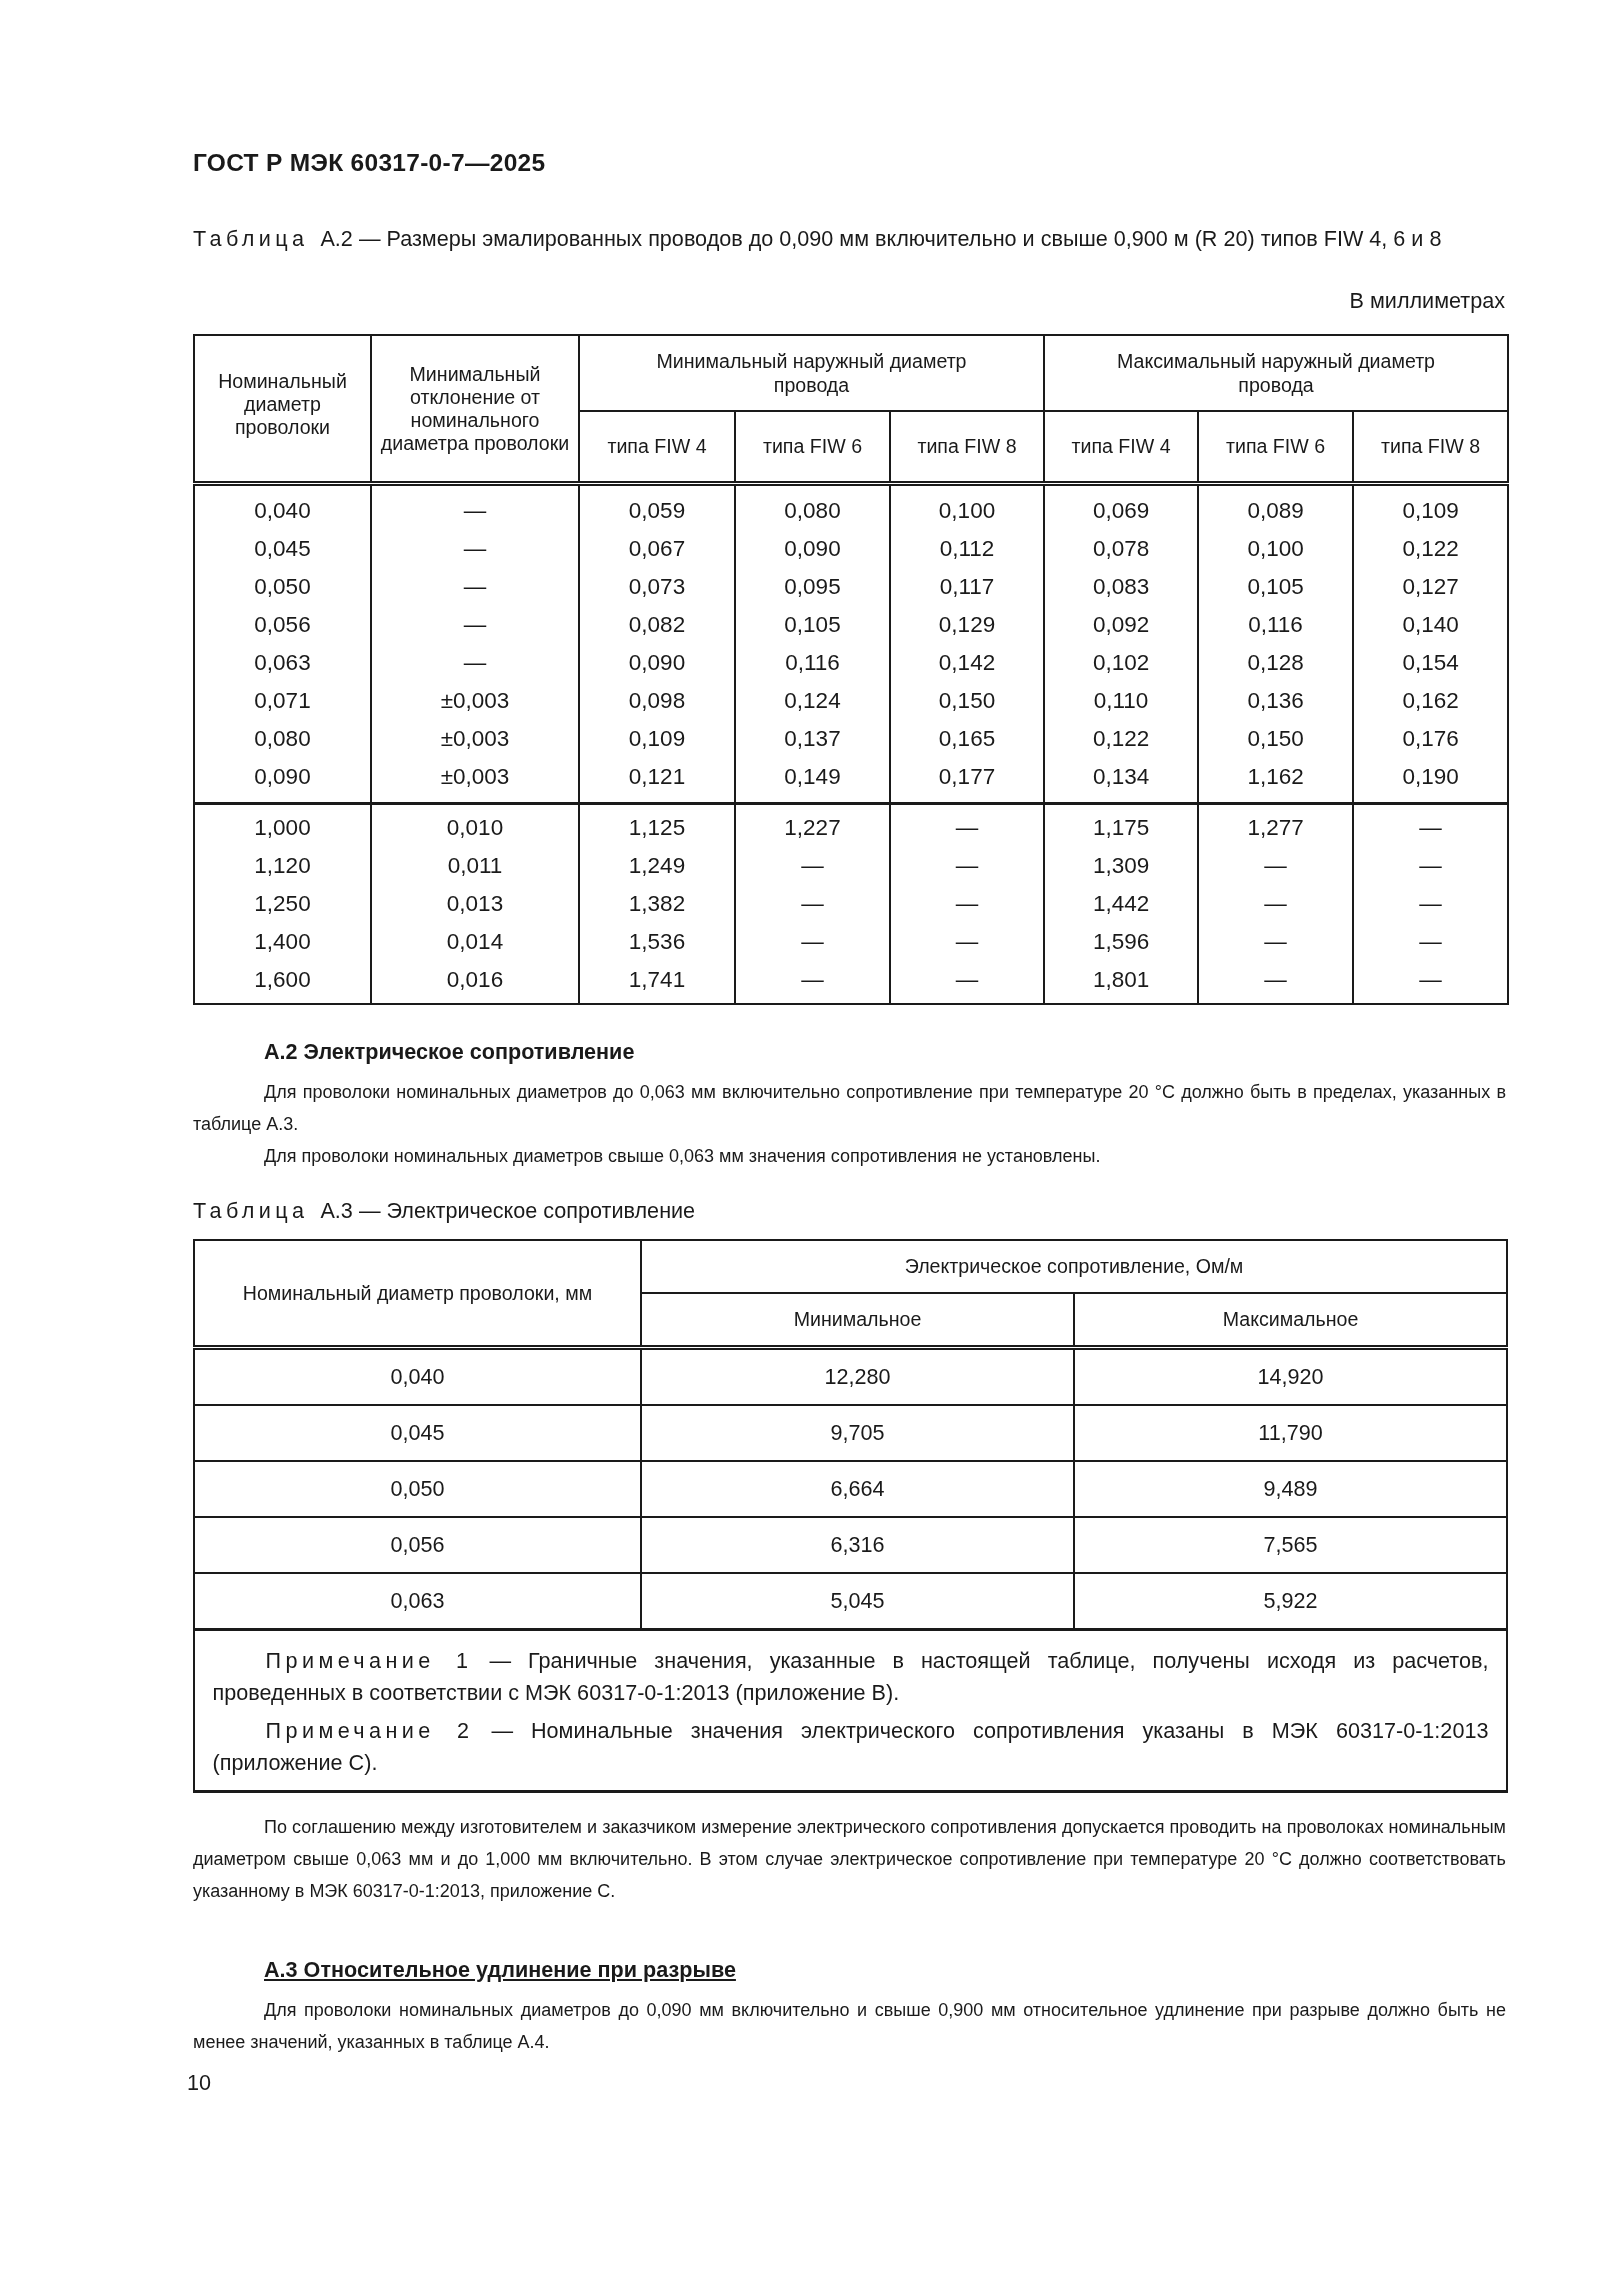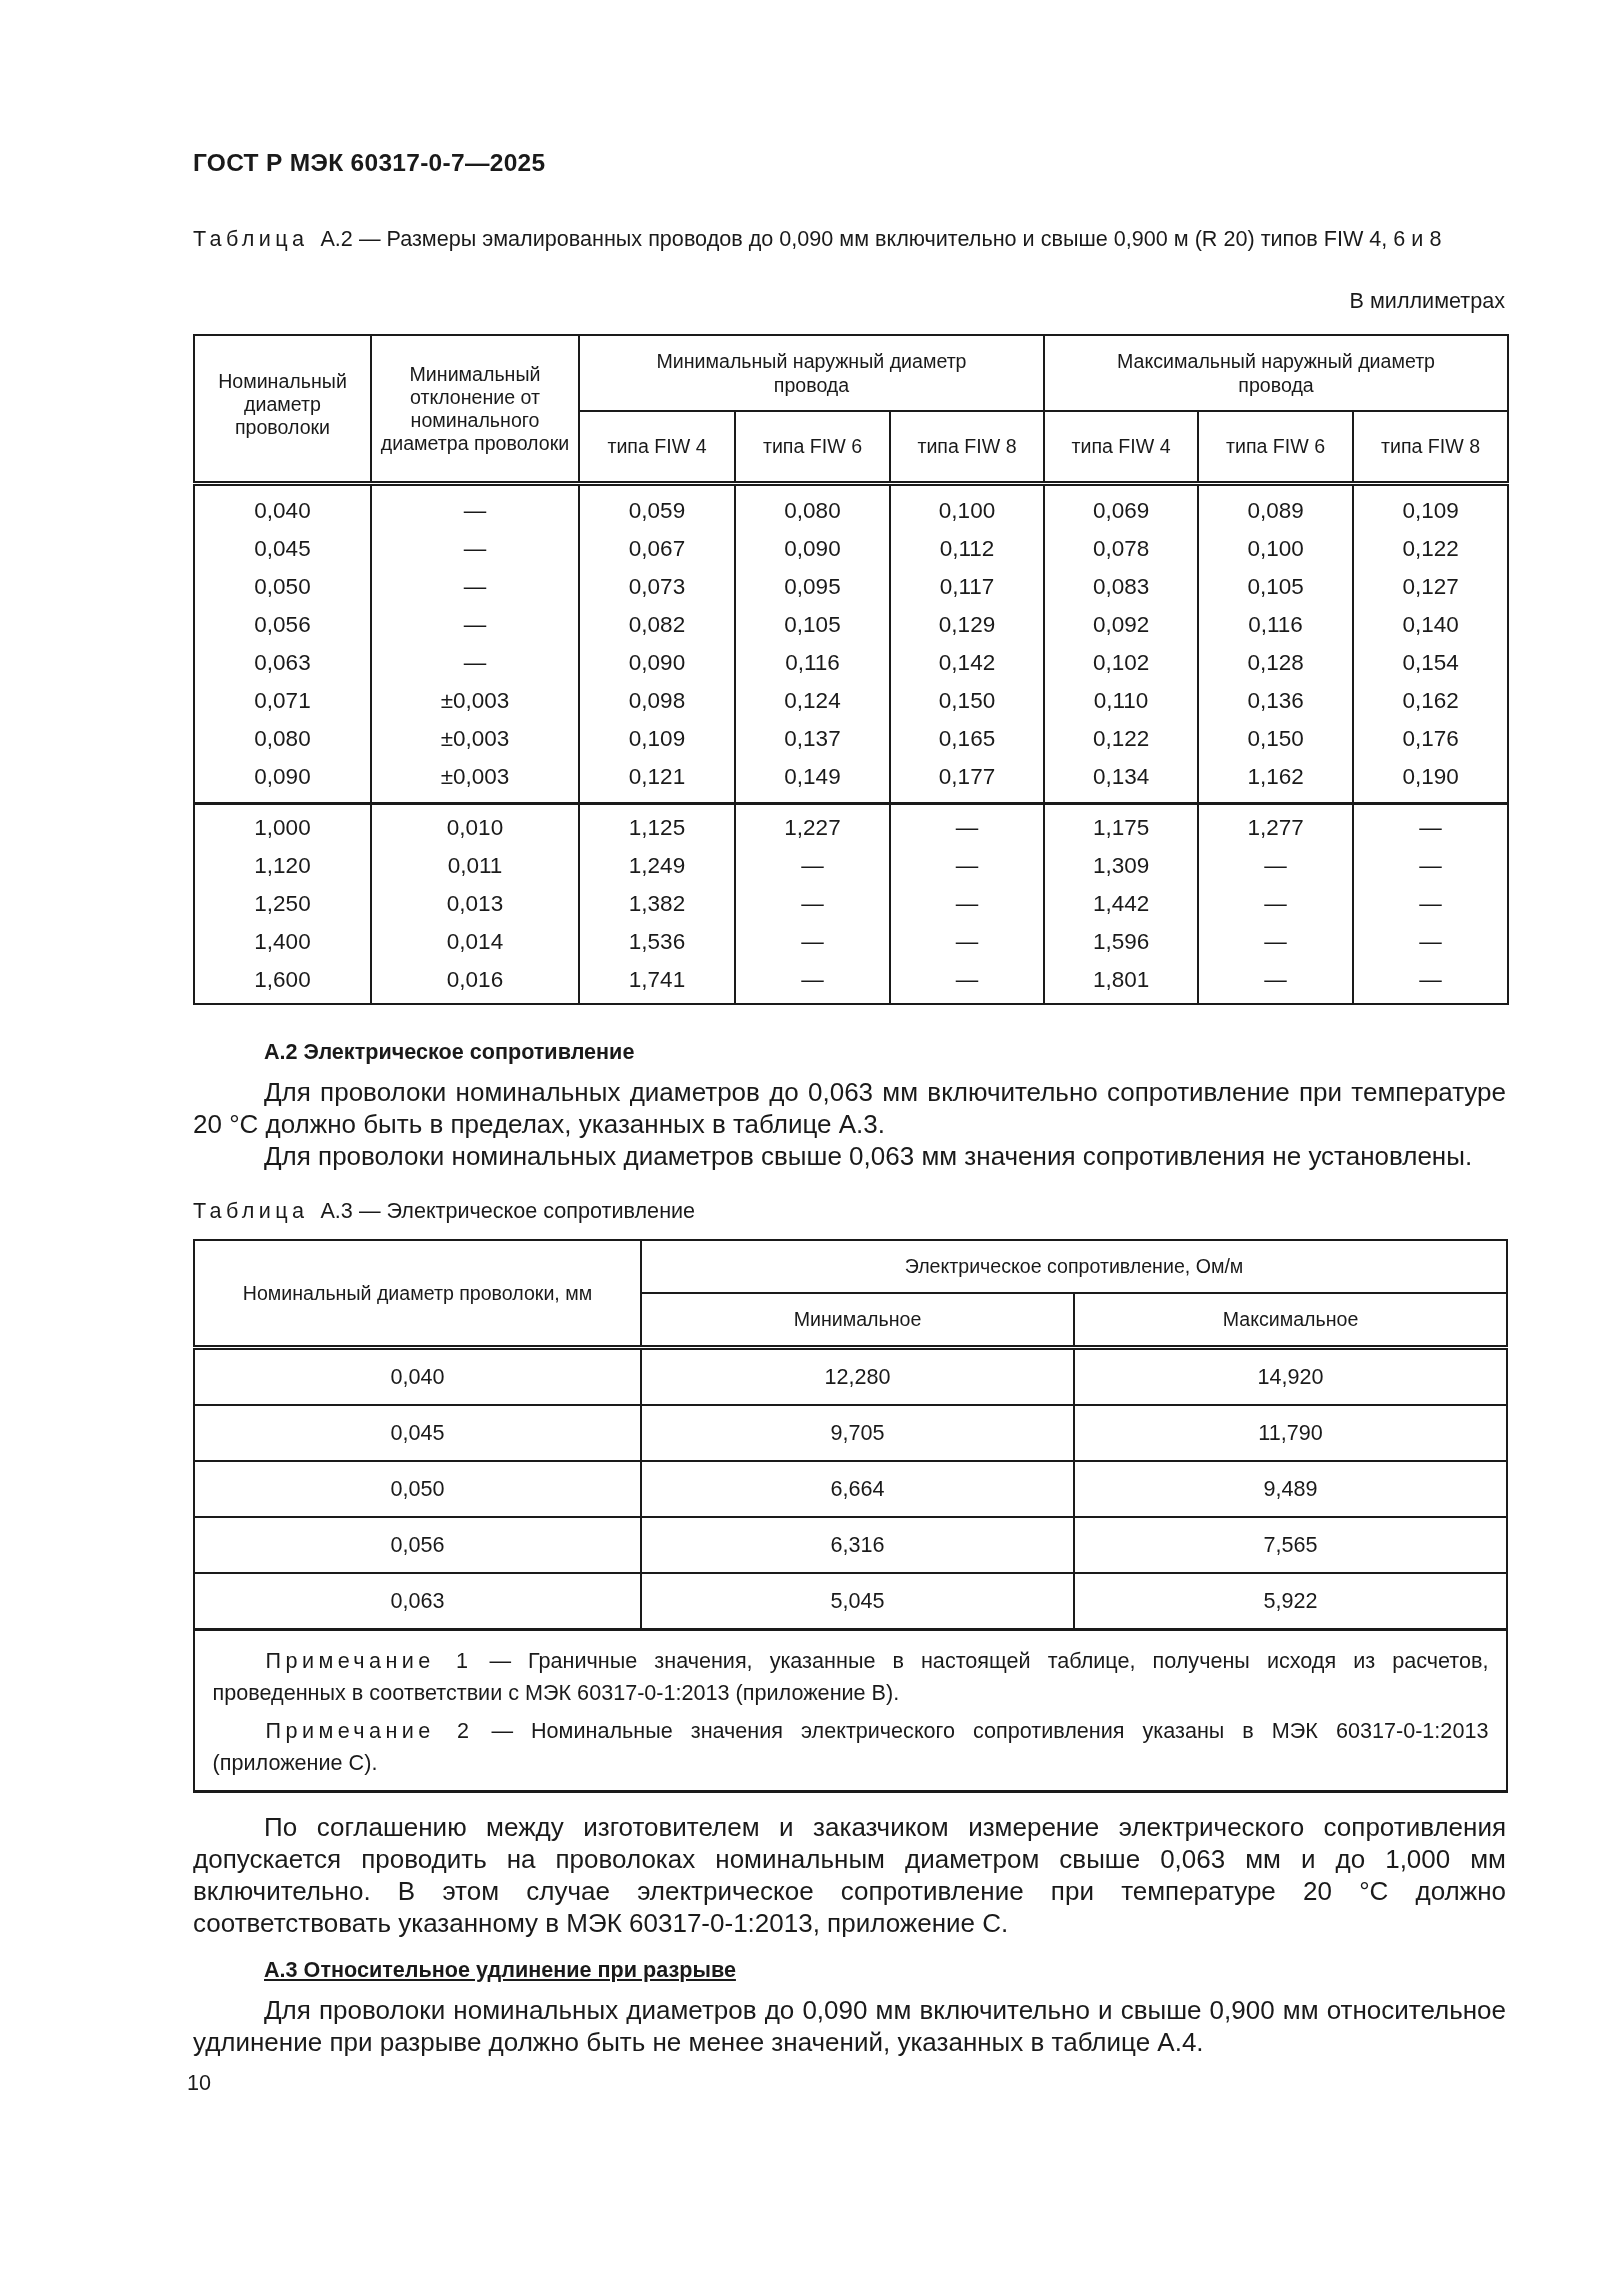--- a/index.html
+++ b/index.html
@@ -25,21 +25,21 @@
   #tA2 .h2 td { height: 69px; font-size: 19.6px; }
   #tA2 td.hdr-left { font-size: 19.6px; line-height: 23px; }
   #tA2 .hdr-bottom td { border-bottom: 5.9px double #1a1a1a; }
   #tA2 .body td { border-top: none; border-bottom: none; height: 38px; line-height: 38px; font-size: 22.5px; }
   #tA2 .body.first td { padding-top: 5.9px; }
   #tA2 .body.last-block1 td { padding-bottom: 5.9px; }
   #tA2 .body.sep td { border-top: 3.9px solid #1a1a1a; padding-top: 3.9px; }
   #tA2 .body.last td { border-bottom: 2.9px solid #1a1a1a; padding-bottom: 3.9px; }
 
   .sec-heading { font-size: 21.6px; font-weight: bold; }
-  .para { font-size: 26px; line-height: 32px; left: 193px; width: 1313px; text-align: justify; }
+  .para { font-size: 18px; line-height: 32px; left: 193px; width: 1313px; text-align: justify; }
   .indent { text-indent: 71px; }
 
   
   #tA3 { left: 193px; top: 1239px; width: 1313px; }
   #tA3 td { font-size: 19.6px; }
   #tA3 .h1 td { height: 51px; }
   #tA3 .h2 td { height: 51px; }
   #tA3 .h2 td, #tA3 td.hdr-left { border-bottom: 5.9px double #1a1a1a; }
   #tA3 .body td { height: 54px; font-size: 21.6px; border-top: 2.9px solid #1a1a1a; }
   #tA3 .body.first td { border-top: none; }

